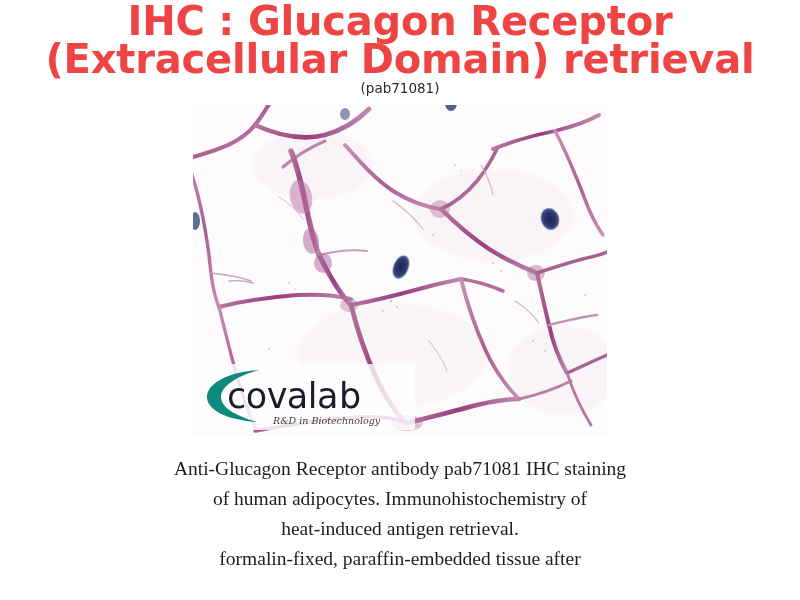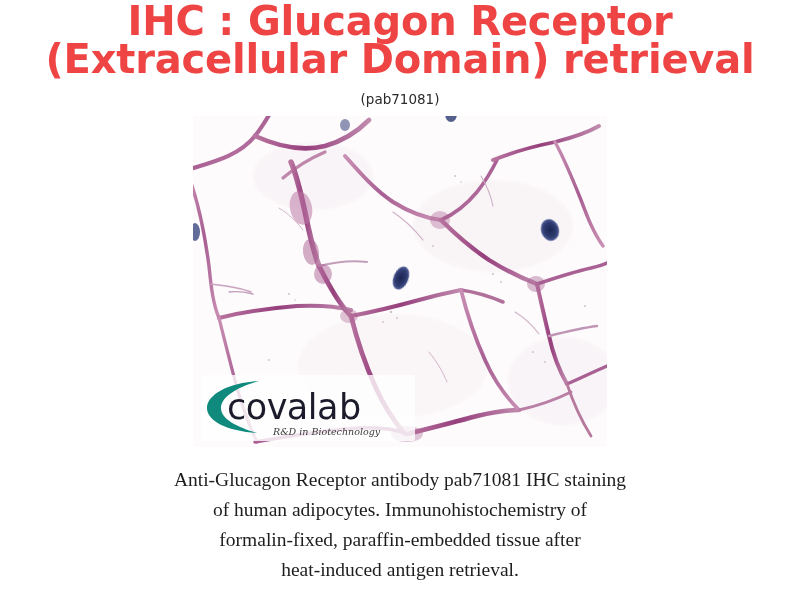--- a/index.html
+++ b/index.html
@@ -40,21 +40,21 @@
     letter-spacing: -0.2px;
     color: #ef4444;
     white-space: nowrap;
   }
   .catalog-line {
     font-family: "DejaVu Sans", sans-serif;
     font-weight: normal;
     font-size: 13.5px;
     line-height: 18px;
     color: #2a2a2a;
-    margin-top: 12px;
+    margin-top: 1px;
   }
 
   
   .figure-wrap {
     margin-top: 8px;
     width: 414px;
     height: 331px;
     position: relative;
     background: #fca5a5;
     overflow: hidden;
@@ -230,17 +230,17 @@
         <text x="26" y="44" font-family="DejaVu Sans, sans-serif" font-size="35" fill="#1b1b2b" letter-spacing="-0.5">covala</text>
         <text x="138" y="44" font-family="DejaVu Sans, sans-serif" font-size="35" fill="#1b1b2b" letter-spacing="-0.5">b</text>
         <text x="72" y="60" font-family="DejaVu Serif, serif" font-size="9.5" font-style="italic" fill="#3a3a3a">R&amp;D in Biotechnology</text>
       </svg>
     </div>
   </div>
 
   <div class="caption">
     <div class="caption-line">Anti-Glucagon Receptor antibody pab71081 IHC staining</div>
     <div class="caption-line">of human adipocytes. Immunohistochemistry of</div>
+    <div class="caption-line">heat-induced antigen retrieval.</div>
     <div class="caption-line">formalin-fixed, paraffin-embedded tissue after</div>
-    <div class="caption-line">heat-induced antigen retrieval.</div>
   </div>
 
 </div>
 
 </body></html>

